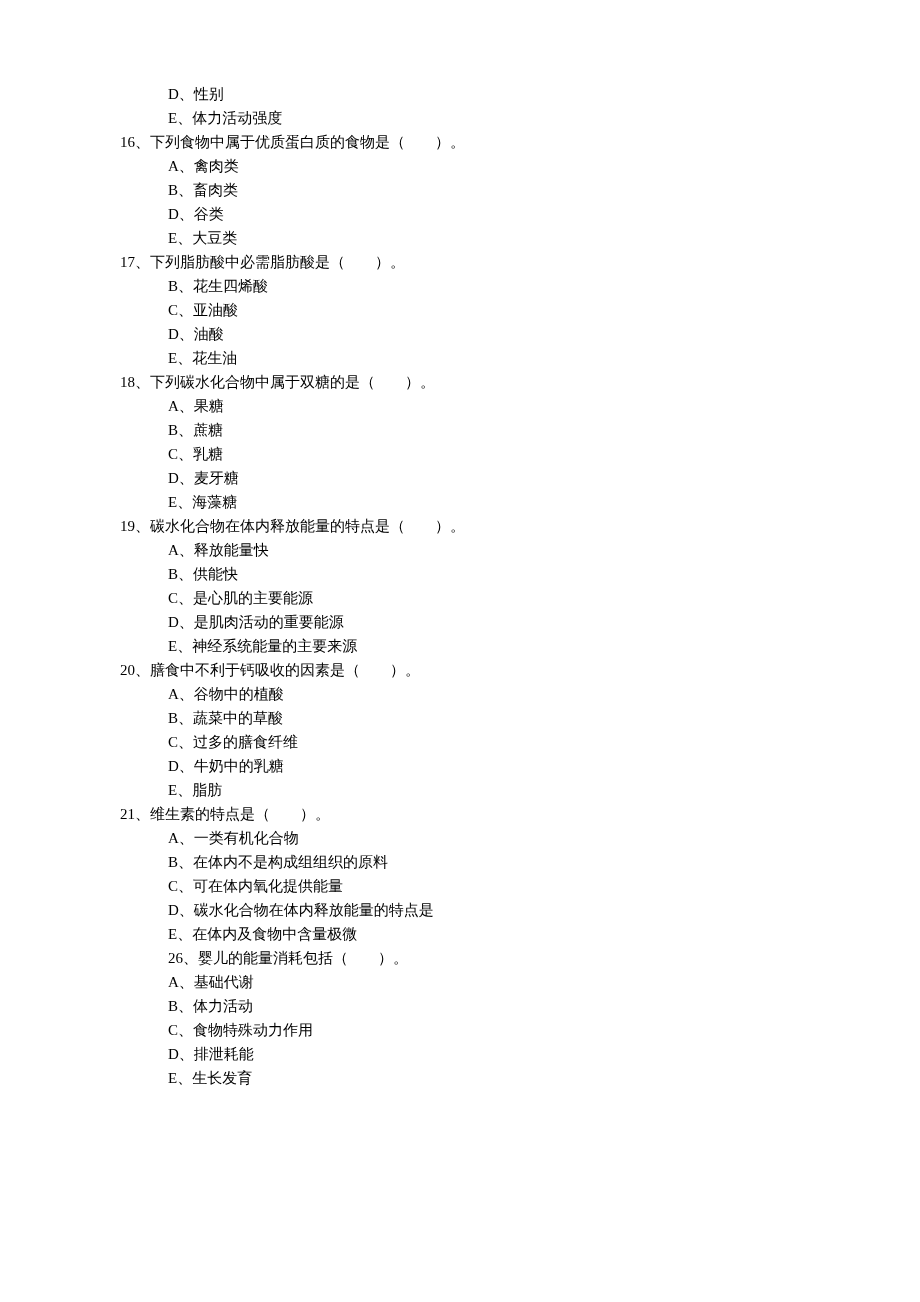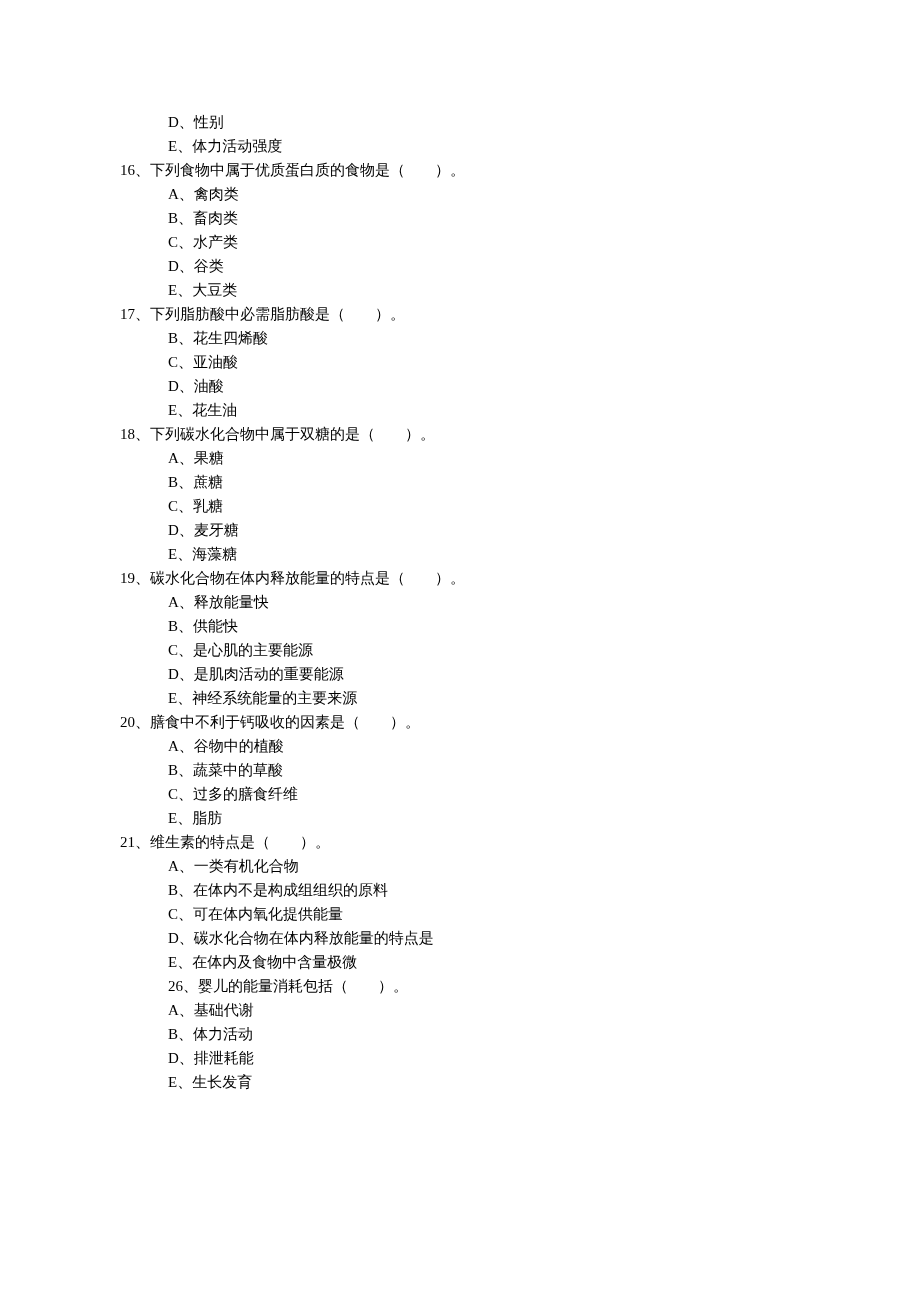--- a/index.html
+++ b/index.html
@@ -6,42 +6,41 @@
     margin: 0;
     padding: 0;
     background: #fff;
     font-family: "SimSun", "宋体", serif;
     font-size: 15px;
     color: #000;
     line-height: 1.6;
     width: 920px;
   }
   .page {
-    padding: 110px 120px 60px 120px;
+    padding: 82px 120px 60px 120px;
   }
   .option-row {
     padding-left: 48px;
   }
   .question-row {
     padding-left: 0;
   }
   .q22 {
     padding-left: 48px;
   }
 </style>
 </head>
 <body>
 
 <div class="page" id="page">
     <div class="option-row">D、性别</div>
     <div class="option-row">E、体力活动强度</div>
     <div class="question-row">16、下列食物中属于优质蛋白质的食物是（　　）。</div>
     <div class="option-row">A、禽肉类</div>
     <div class="option-row">B、畜肉类</div>
-    <div class="option-row">C、水产类</div>
     <div class="option-row">D、谷类</div>
     <div class="option-row">E、大豆类</div>
     <div class="question-row">17、下列脂肪酸中必需脂肪酸是（　　）。</div>
     <div class="option-row">B、花生四烯酸</div>
     <div class="option-row">C、亚油酸</div>
     <div class="option-row">D、油酸</div>
     <div class="option-row">E、花生油</div>
     <div class="question-row">18、下列碳水化合物中属于双糖的是（　　）。</div>
     <div class="option-row">A、果糖</div>
     <div class="option-row">B、蔗糖</div>
@@ -51,25 +50,27 @@
     <div class="question-row">19、碳水化合物在体内释放能量的特点是（　　）。</div>
     <div class="option-row">A、释放能量快</div>
     <div class="option-row">B、供能快</div>
     <div class="option-row">C、是心肌的主要能源</div>
     <div class="option-row">D、是肌肉活动的重要能源</div>
     <div class="option-row">E、神经系统能量的主要来源</div>
     <div class="question-row">20、膳食中不利于钙吸收的因素是（　　）。</div>
     <div class="option-row">A、谷物中的植酸</div>
     <div class="option-row">B、蔬菜中的草酸</div>
     <div class="option-row">C、过多的膳食纤维</div>
+    <div class="option-row">D、牛奶中的乳糖</div>
     <div class="option-row">E、脂肪</div>
     <div class="question-row">21、维生素的特点是（　　）。</div>
     <div class="option-row">A、一类有机化合物</div>
     <div class="option-row">B、在体内不是构成组组织的原料</div>
     <div class="option-row">C、可在体内氧化提供能量</div>
     <div class="option-row">D、碳水化合物在体内释放能量的特点是</div>
     <div class="option-row">E、在体内及食物中含量极微</div>
     <div class="q22">26、婴儿的能量消耗包括（　　）。</div>
     <div class="option-row">A、基础代谢</div>
     <div class="option-row">B、体力活动</div>
+    <div class="option-row">C、食物特殊动力作用</div>
     <div class="option-row">D、排泄耗能</div>
     <div class="option-row">E、生长发育</div>
   </div>
 
 </body></html>

